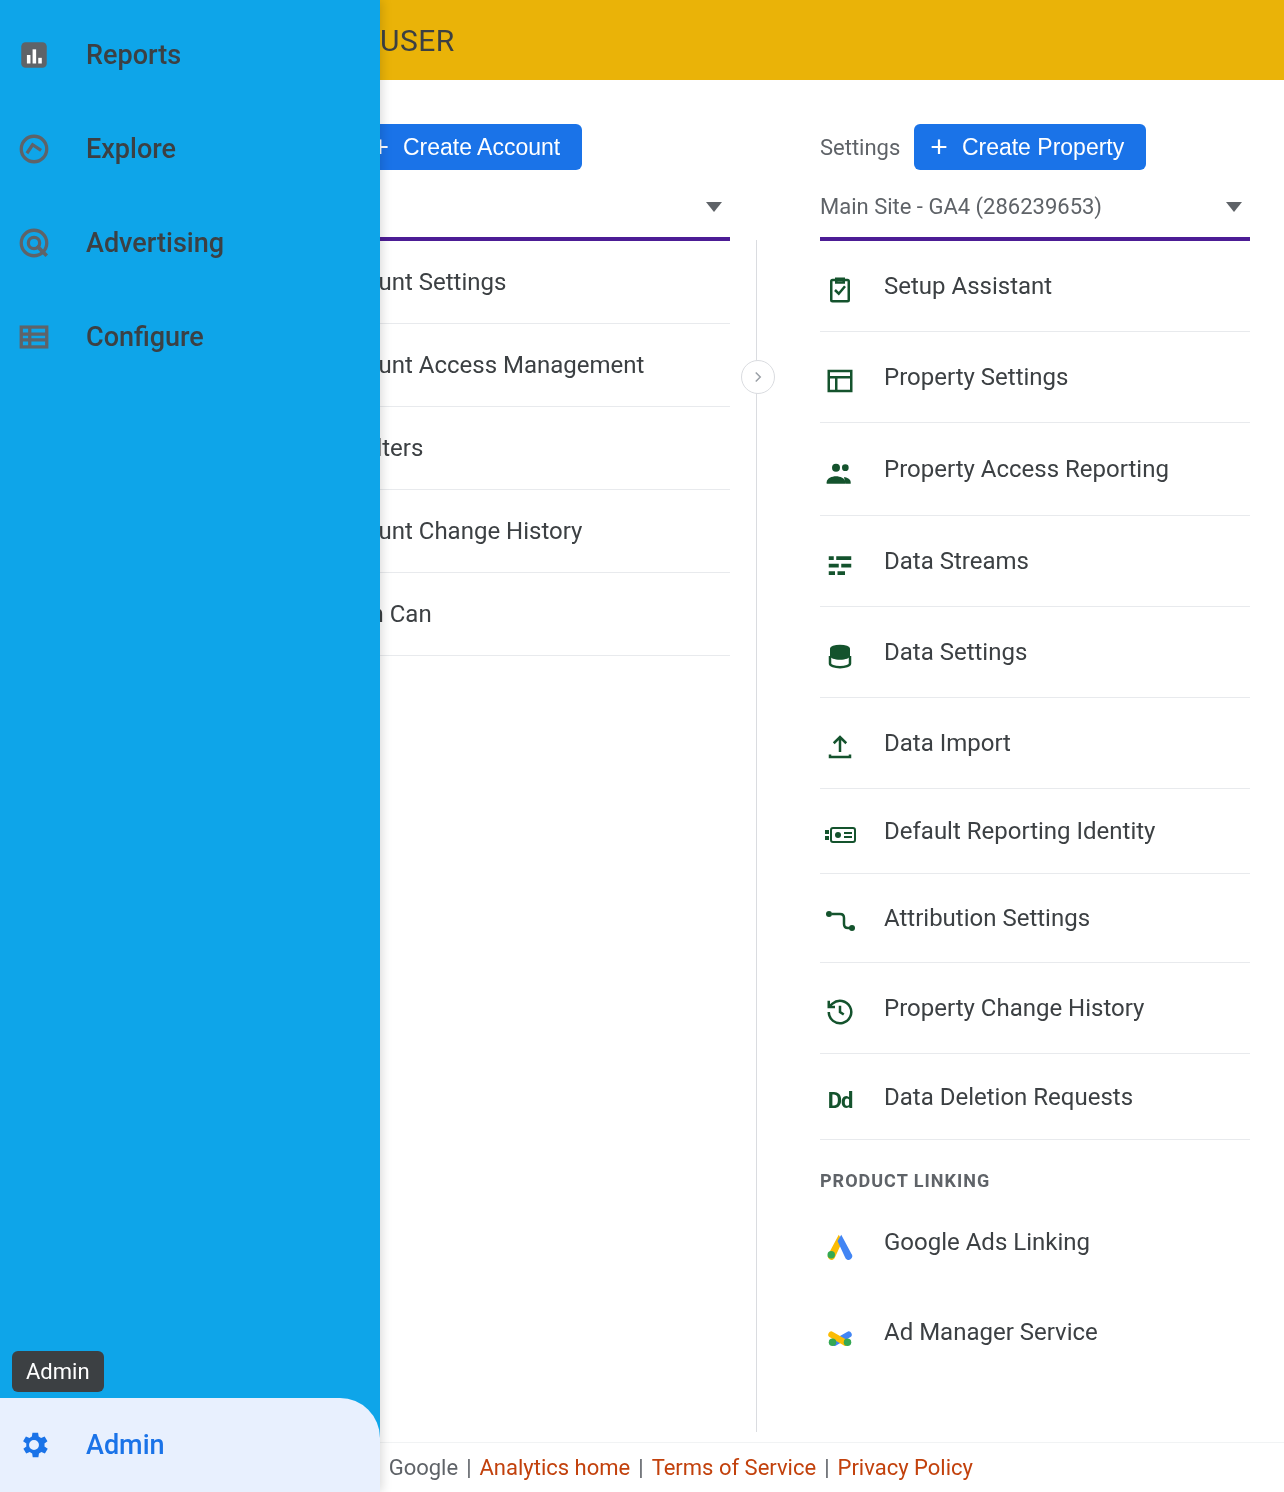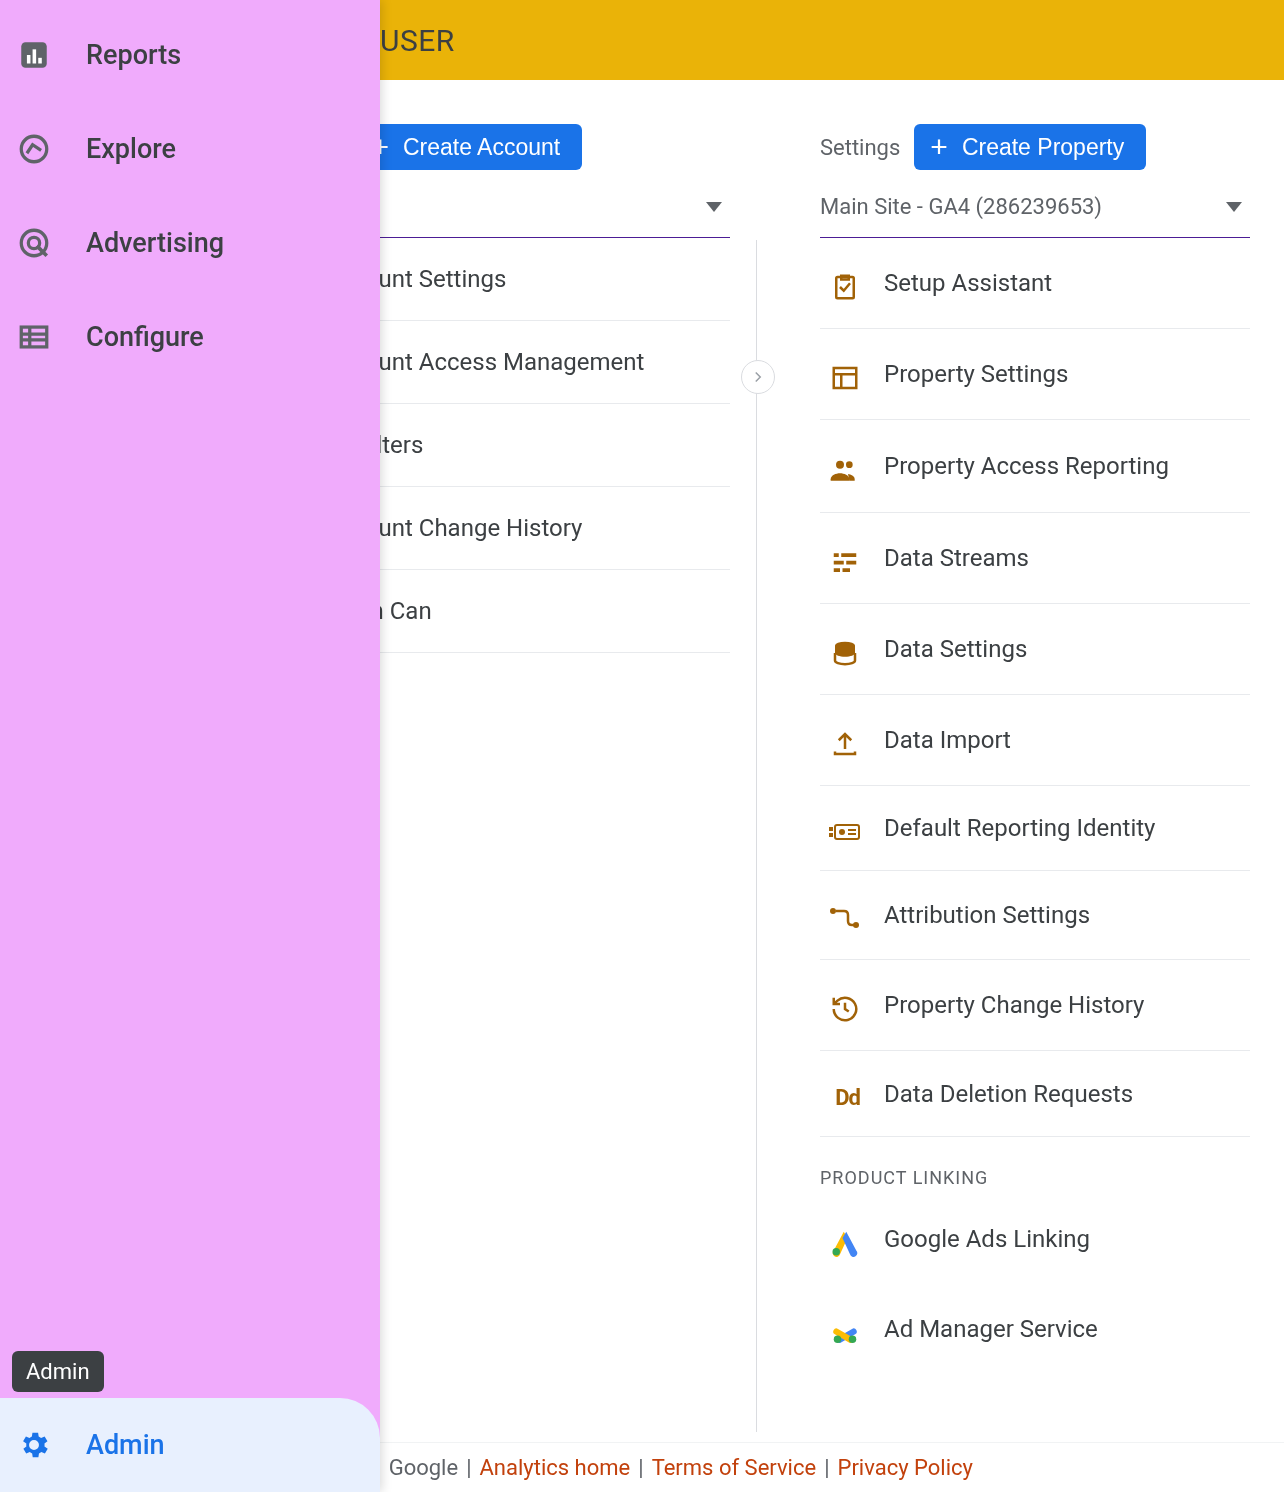--- a/index.html
+++ b/index.html
@@ -16,42 +16,42 @@
   .col { position: absolute; top: 0; bottom: 60px; }
   .col-account { left: 260px; width: 470px; }
   .col-property { left: 820px; width: 430px; }
 
   .col-top { display: flex; align-items: center; gap: 14px; padding: 44px 0 6px 0; }
   .col-label { font-size: 22px; color: #5f6368; }
 
   .create-btn { display: inline-flex; align-items: center; height: 46px; background: #1a73e8; color: #fff; border-radius: 6px; padding: 0 22px 0 16px; font-size: 23px; font-weight: 500; border: none; cursor: pointer; gap: 14px; }
   .create-btn .plus { font-size: 30px; line-height: 1; font-weight: 400; }
 
-  .selector { display: flex; align-items: center; justify-content: space-between; border-bottom: 1px solid #4c1d95; padding: 18px 8px 18px 0; cursor: pointer; }
+  .selector { display: flex; align-items: center; justify-content: space-between; border-bottom: 4px solid #4c1d95; padding: 18px 8px 18px 0; cursor: pointer; }
   .selector .sel-text { font-size: 22px; color: #5f6368; white-space: nowrap; overflow: hidden; }
   .selector .caret { width: 0; height: 0; border-left: 8px solid transparent; border-right: 8px solid transparent; border-top: 10px solid #5f6368; }
 
   .settings-list { }
   .settings-row { display: flex; align-items: center; gap: 24px; padding: 26px 0; border-bottom: 1px solid #e8eaed; cursor: pointer; }
-  .settings-row .icon-slot { width: 40px; display: flex; justify-content: flex-end; color: #a16207; flex-shrink: 0; margin-top: 8px; }
+  .settings-row .icon-slot { width: 40px; display: flex; justify-content: center; color: #14532d; flex-shrink: 0; margin-top: 8px; }
   .settings-row .row-label { font-size: 24px; color: #3c4043; line-height: 1.25; }
 
-  .section-heading { font-size: 18px; font-weight: 400; letter-spacing: 1px; color: #5f6368; padding: 30px 0 6px 0; }
+  .section-heading { font-size: 18px; font-weight: 700; letter-spacing: 1px; color: #5f6368; padding: 30px 0 6px 0; }
 
   
   .divider { position: absolute; top: 160px; bottom: 60px; left: 756px; width: 1px; background: #dadce0; }
   .arrow-bubble { position: absolute; top: 280px; left: 741px; width: 34px; height: 34px; border: 1px solid #dadce0; border-radius: 50%; background: #fff; display: flex; align-items: center; justify-content: center; color: #9aa0a6; cursor: pointer; }
 
   
   .footer { position: absolute; bottom: 0; left: 0; right: 0; height: 50px; display: flex; align-items: center; justify-content: center; font-size: 22px; color: #5f6368; gap: 8px; border-top: 1px solid #f1f3f4; }
   .footer .sep { color: #5f6368; }
   .footer a { color: #c2410c; text-decoration: none; }
 
   
-  .flyout { position: absolute; top: 0; left: 0; width: 380px; height: 100%; background: #f0abfc; box-shadow: 2px 0 10px rgba(0,0,0,0.15); z-index: 10; display: flex; flex-direction: column; }
+  .flyout { position: absolute; top: 0; left: 0; width: 380px; height: 100%; background: #0ea5e9; box-shadow: 2px 0 10px rgba(0,0,0,0.15); z-index: 10; display: flex; flex-direction: column; }
   .nav-top { padding-top: 8px; }
   .nav-item { display: flex; align-items: center; gap: 34px; padding: 30px 0 30px 16px; cursor: pointer; color: #3c4043; }
   .nav-item .nav-icon { width: 36px; display: flex; justify-content: center; color: #5f6368; }
   .nav-item .nav-label { font-size: 27px; font-weight: 500; }
 
   .admin-pill { position: absolute; bottom: 100px; left: 12px; background: #3c4043; color: #fff; font-size: 22px; padding: 8px 14px; border-radius: 6px; }
 
   .nav-bottom { margin-top: auto; }
   .nav-admin { display: flex; align-items: center; gap: 34px; padding: 30px 0 30px 16px; cursor: pointer; background: #e8f0fe; border-top-right-radius: 40px; color: #1a73e8; }
   .nav-admin .nav-icon { width: 36px; display: flex; justify-content: center; color: #1a73e8; }

